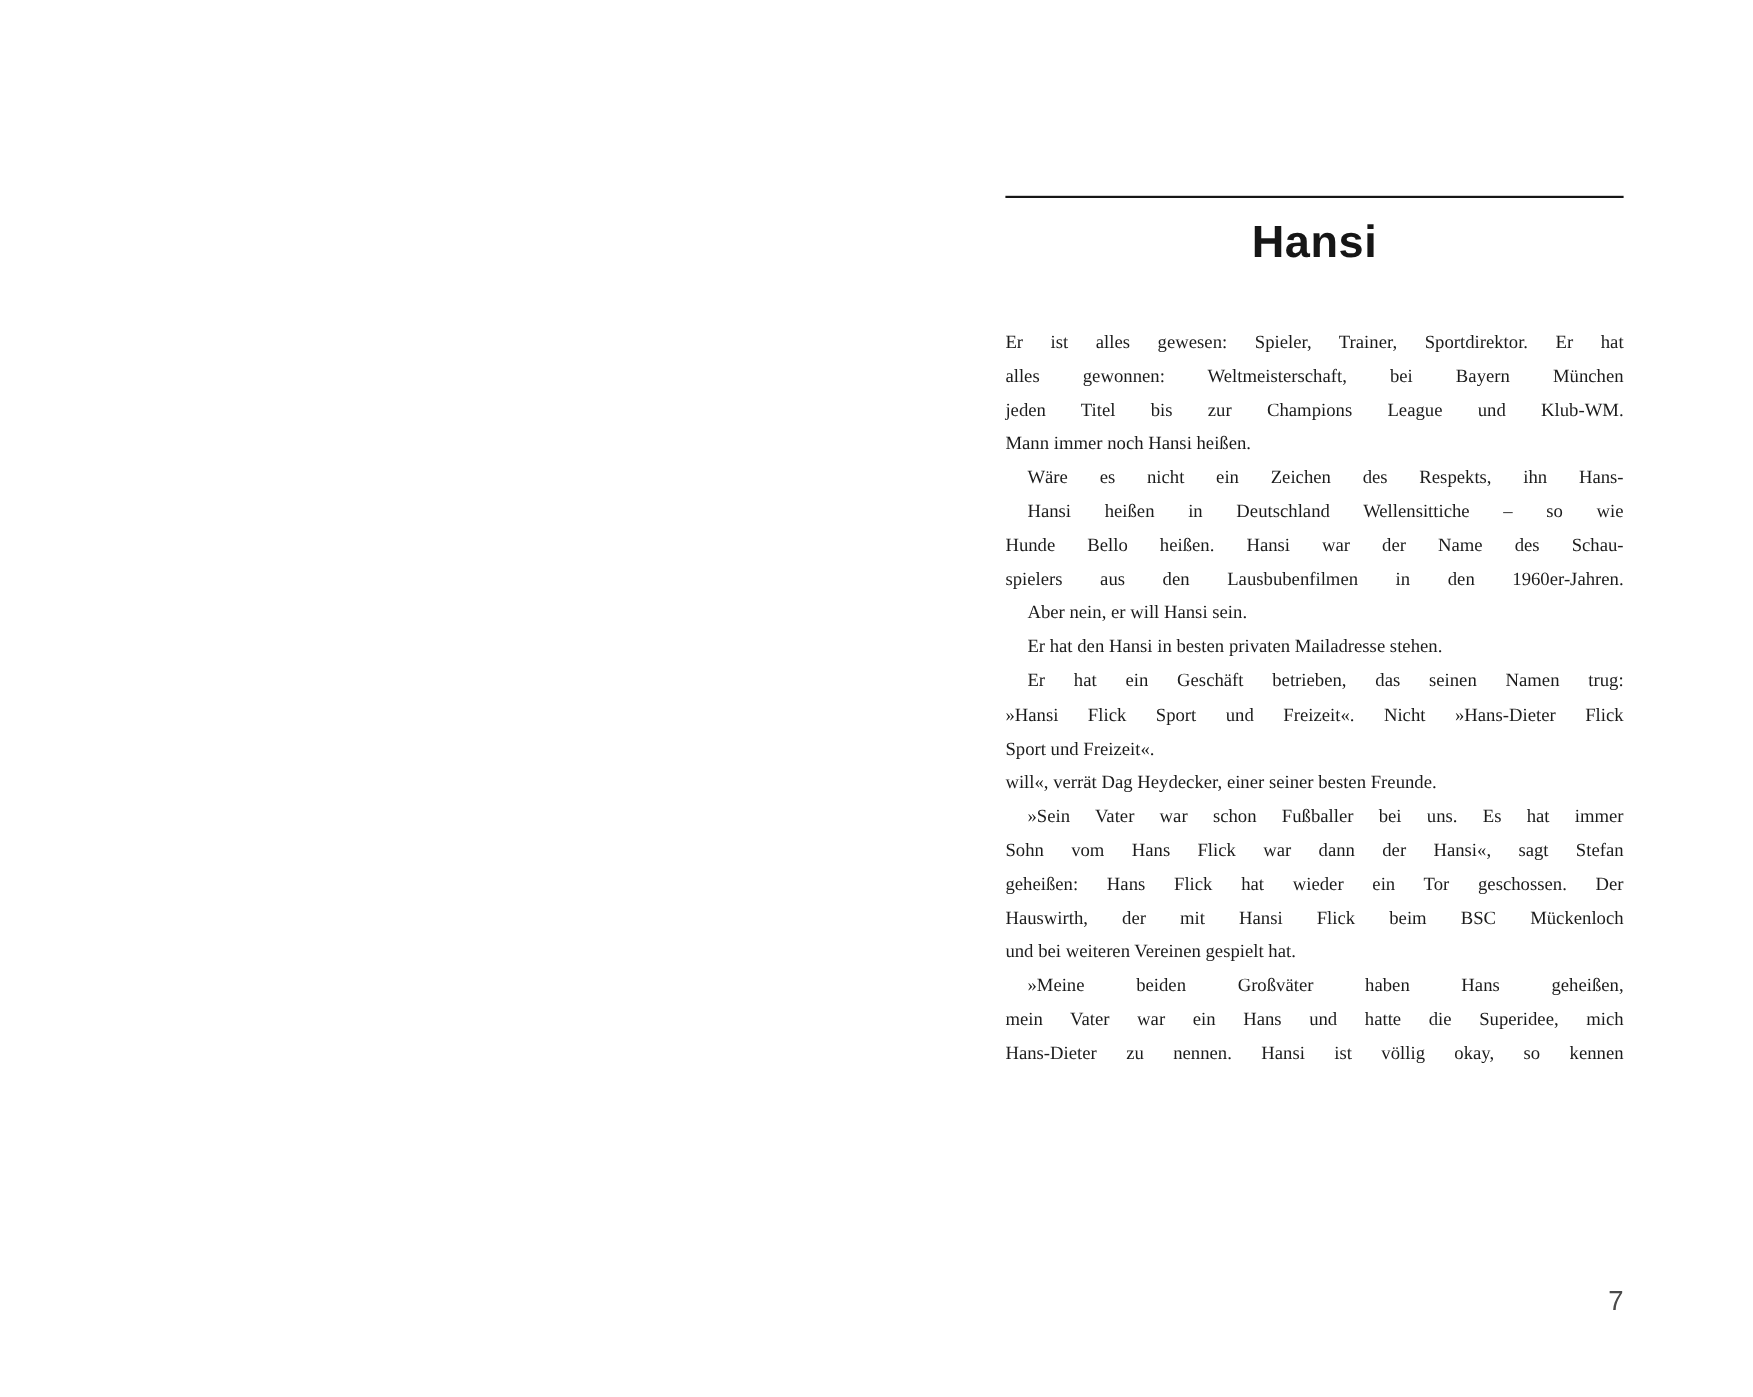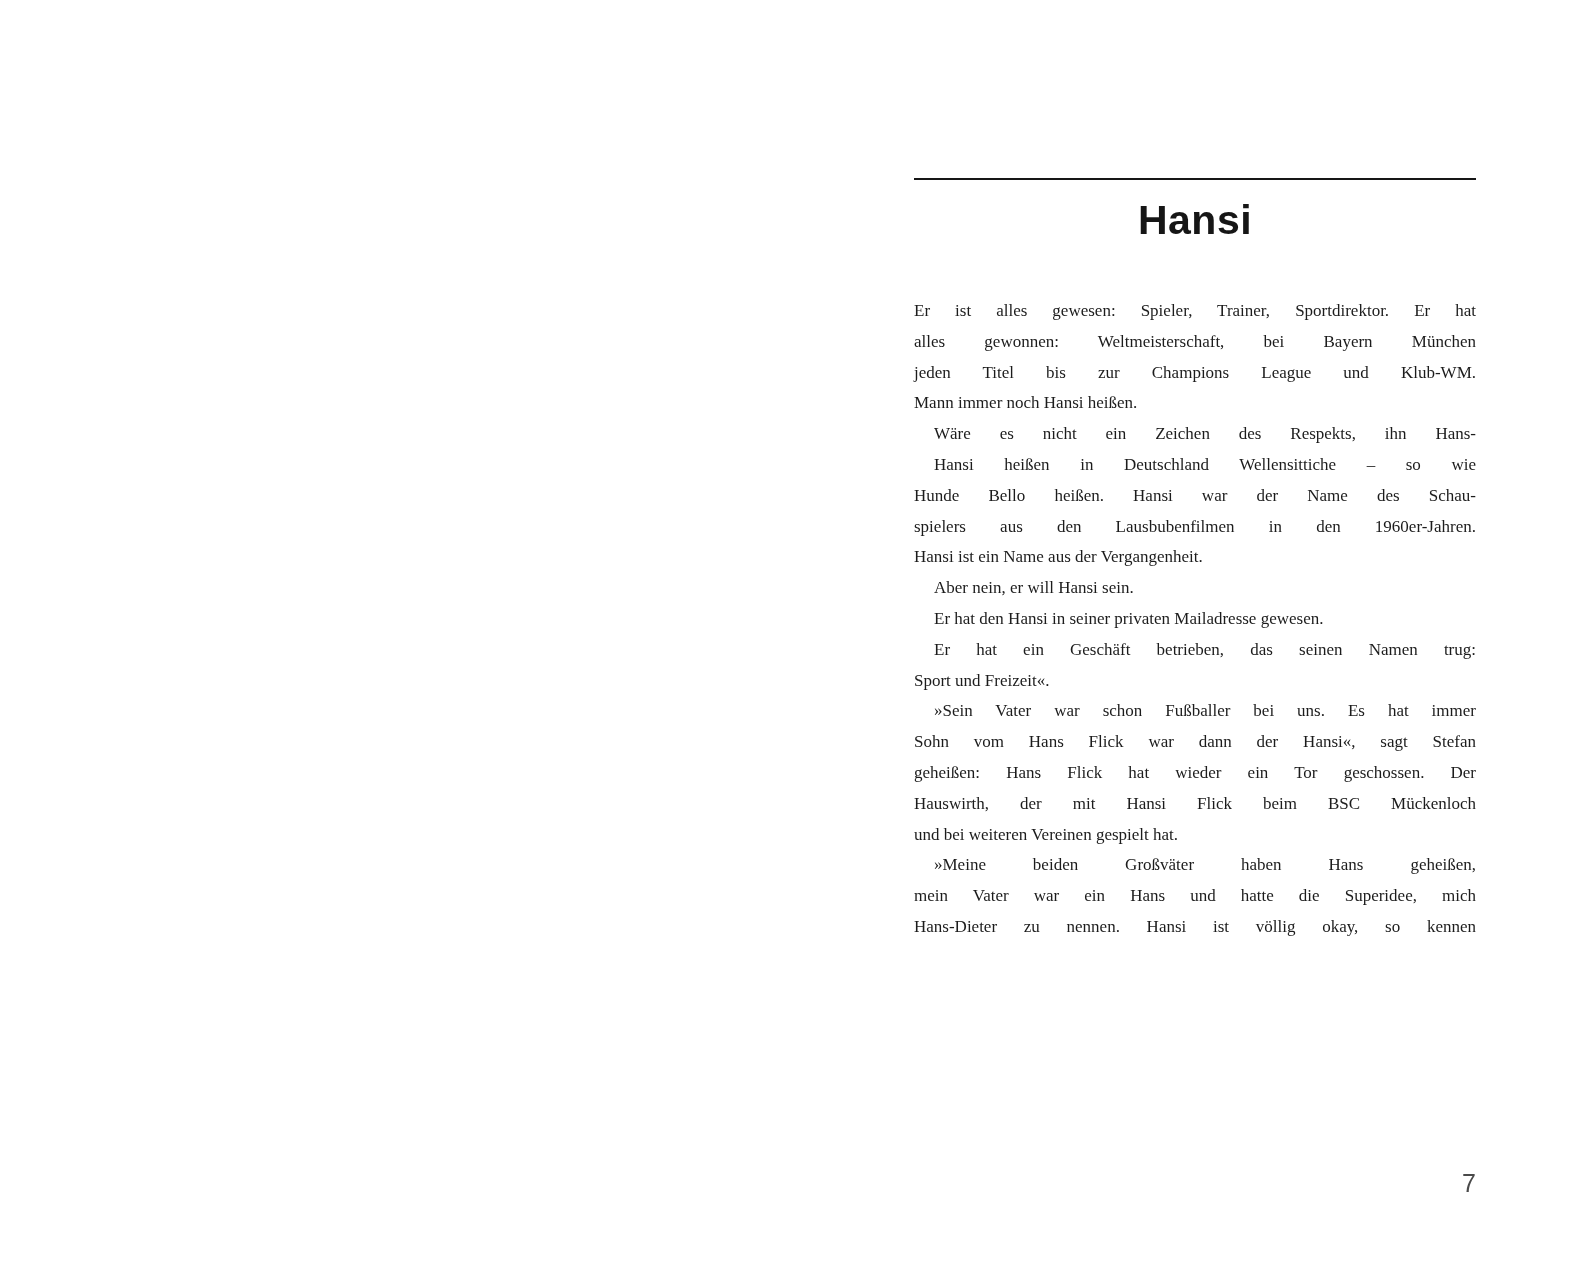--- a/index.html
+++ b/index.html
@@ -86,25 +86,26 @@
     <h1 class="chapter-title">Hansi</h1>
     <div class="body-text">
       <p class="line">Er ist alles gewesen: Spieler, Trainer, Sportdirektor. Er hat</p>
       <p class="line">alles gewonnen: Weltmeisterschaft, bei Bayern München</p>
       <p class="line">jeden Titel bis zur Champions League und Klub-WM.</p>
       <p class="line plast">Mann immer noch Hansi heißen.</p>
       <p class="line pfirst">Wäre es nicht ein Zeichen des Respekts, ihn Hans-</p>
       <p class="line pfirst">Hansi heißen in Deutschland Wellensittiche – so wie</p>
       <p class="line">Hunde Bello heißen. Hansi war der Name des Schau-</p>
       <p class="line">spielers aus den Lausbubenfilmen in den 1960er-Jahren.</p>
-      <p class="line plast">Hansi ist ein Name aus der Vergangenheit.</p>
       <p class="line pfirst plast">Aber nein, er will Hansi sein.</p>
-      <p class="line pfirst plast">Er hat den Hansi in seiner privaten Mailadresse gewesen.</p>
+      <p class="line pfirst plast">Er hat den Hansi in besten privaten Mailadresse stehen.</p>
       <p class="line pfirst">Er hat ein Geschäft betrieben, das seinen Namen trug:</p>
+      <p class="line">»Hansi Flick Sport und Freizeit«. Nicht »Hans-Dieter Flick</p>
       <p class="line plast">Sport und Freizeit«.</p>
+      <p class="line plast">will«, verrät Dag Heydecker, einer seiner besten Freunde.</p>
       <p class="line pfirst">»Sein Vater war schon Fußballer bei uns. Es hat immer</p>
       <p class="line">Sohn vom Hans Flick war dann der Hansi«, sagt Stefan</p>
       <p class="line">geheißen: Hans Flick hat wieder ein Tor geschossen. Der</p>
       <p class="line">Hauswirth, der mit Hansi Flick beim BSC Mückenloch</p>
       <p class="line plast">und bei weiteren Vereinen gespielt hat.</p>
       <p class="line pfirst">»Meine beiden Großväter haben Hans geheißen,</p>
       <p class="line">mein Vater war ein Hans und hatte die Superidee, mich</p>
       <p class="line">Hans-Dieter zu nennen. Hansi ist völlig okay, so kennen</p>
     </div>
     <div class="page-number">7</div>

